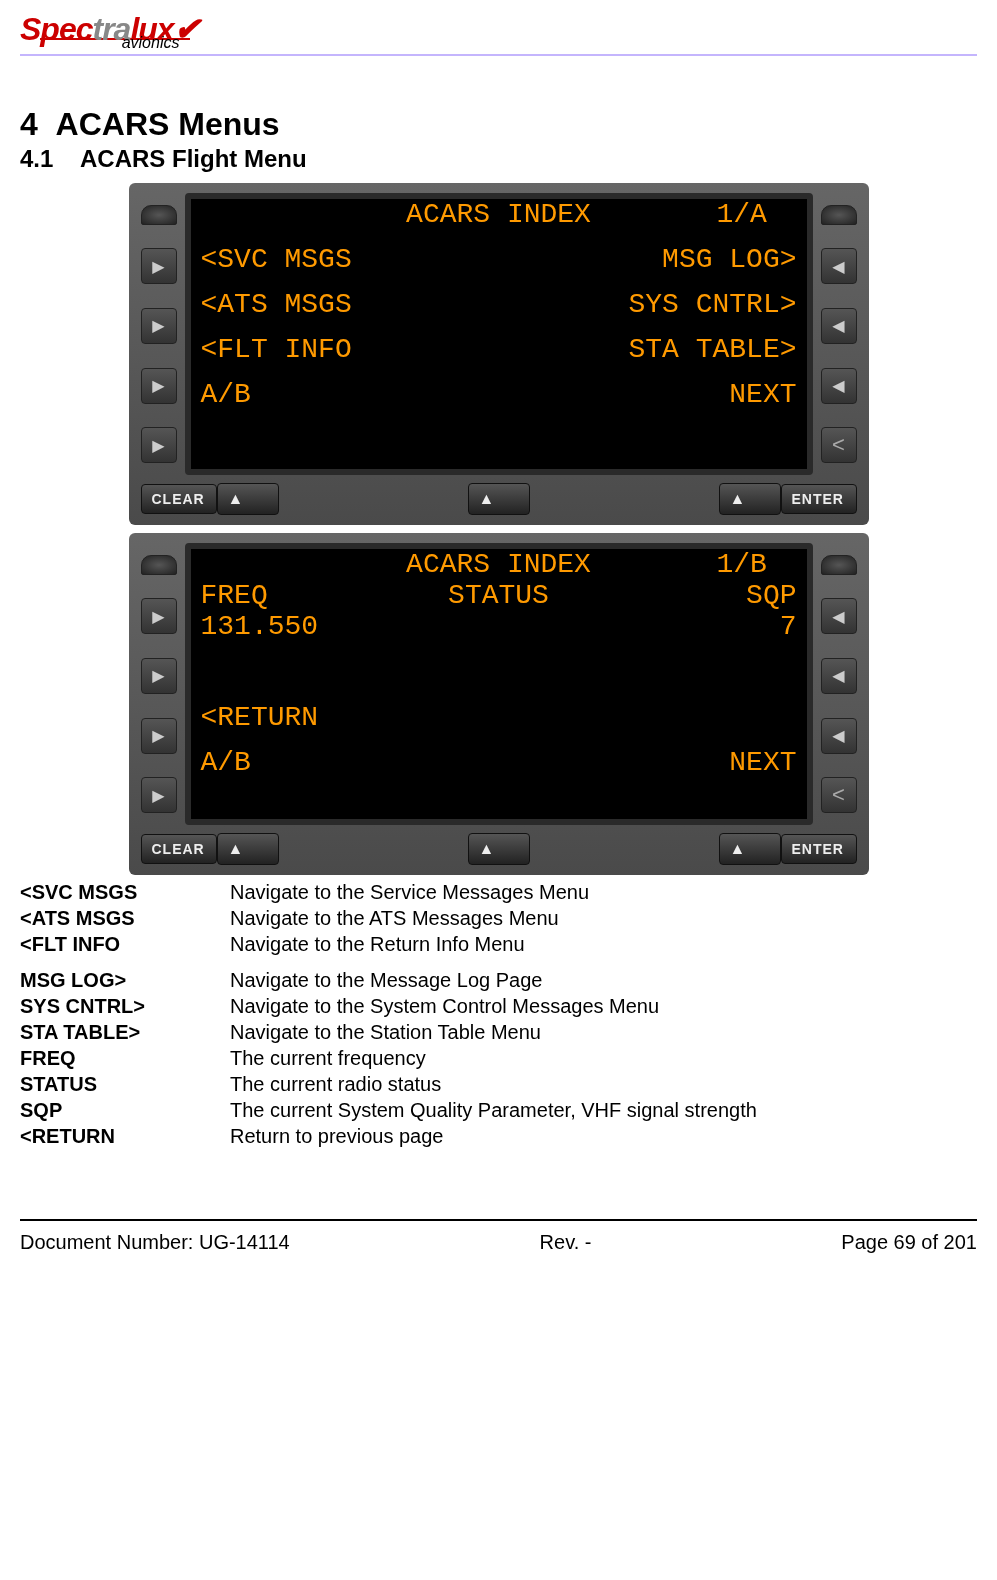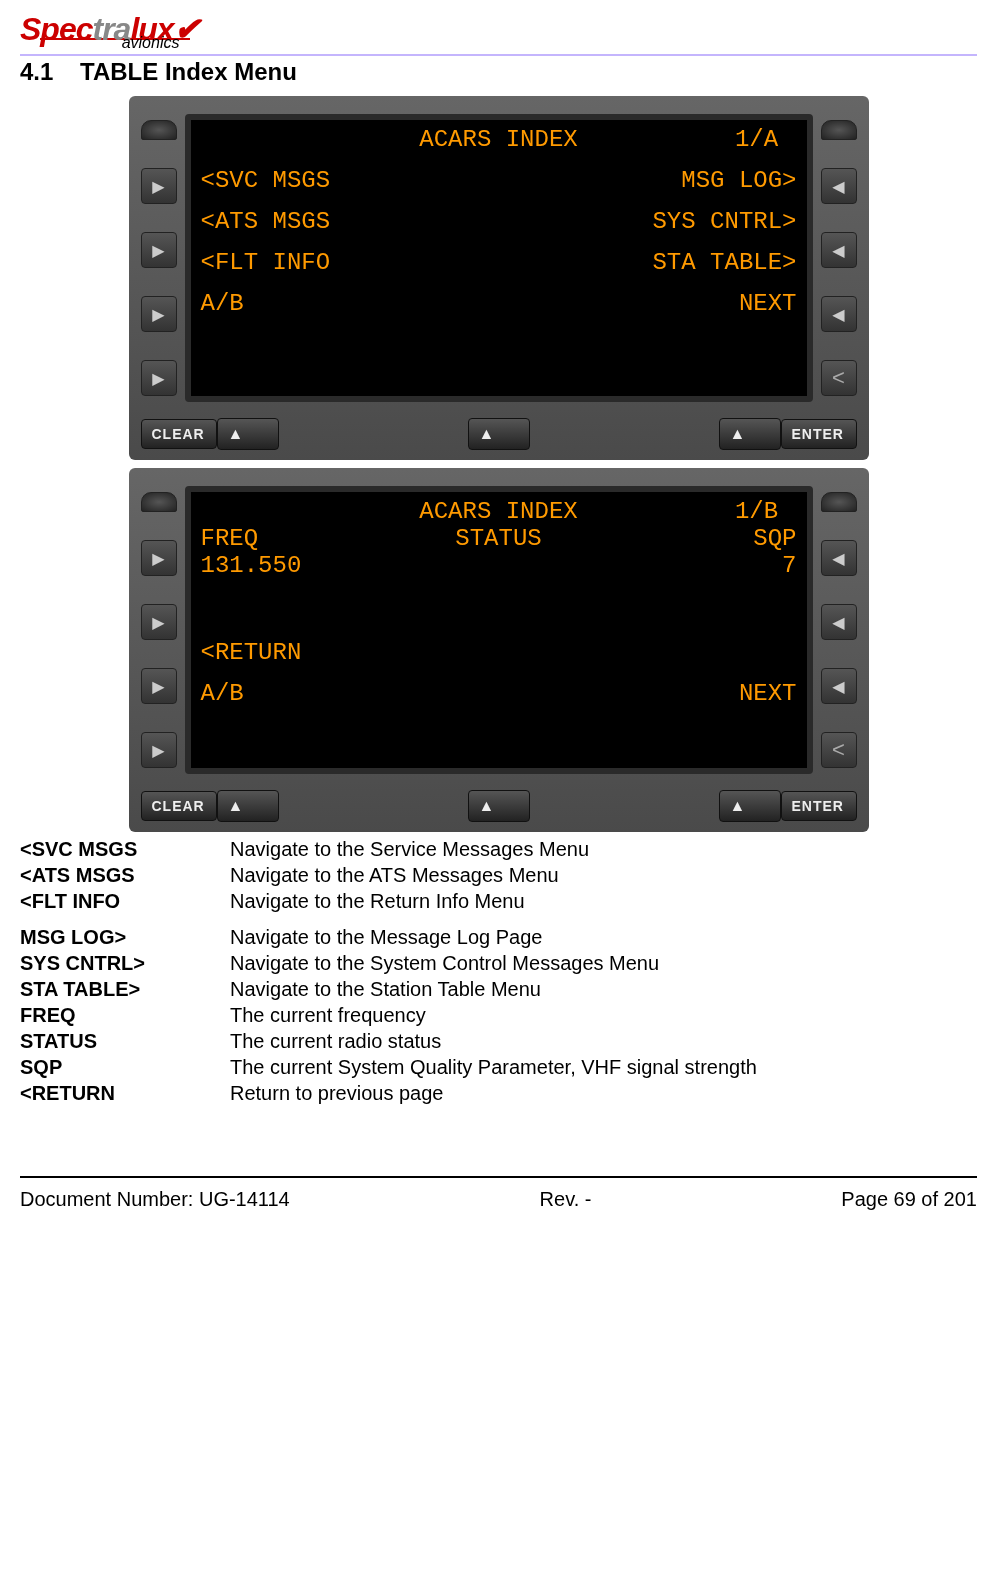--- a/index.html
+++ b/index.html
@@ -96,31 +96,31 @@
     font-size: 16px;
     margin: 1px auto;
   }
   .side-btn.top { height:18px; border-radius: 10px 10px 2px 2px; background: radial-gradient(#555,#222); }
   .side-btn.chev { font-size: 22px; color:#aaa; }
   .screen {
     flex: 1;
     background: #000;
     border: 6px solid #2a2a2a;
     border-radius: 4px;
-    margin: 8px 6px;
-    padding: 6px 10px 30px 10px;
+    margin: 0 6px;
+    padding: 0 10px 30px 10px;
     font-family: "Courier New", monospace;
     color: #ff9a00;
-    font-size: 24px;
+    font-size: 28px;
     text-align: left;
     min-height: 240px;
   }
   .screen .title-row { color: #ff9a00; font-family:"Courier New",monospace; display:flex; justify-content:space-between;}
   .screen .center { text-align:center; flex:1;}
-  .screen .pg { width:80px; text-align:center;}
+  .screen .pg { width:80px; text-align:left;}
   .screen .row { display:flex; justify-content:space-between; margin-top:14px;}
   .screen .rowtight { display:flex; justify-content:space-between; margin-top:0px;}
   .screen .left { text-align:left;}
   .screen .right { text-align:right;}
   .screen .fill { flex:1; text-align:center;}
   .bottom-bar {
     display:flex;
     justify-content: space-between;
     align-items:center;
     margin-top:8px;
@@ -174,22 +174,25 @@
   <div class="header-row">
     <div>
       <div class="logo">
         <span class="spec">Spec</span><span class="tra">tra</span><span class="lux">lux</span><span class="tick">✔</span>
       </div>
       <div class="logo-line"></div>
       <div class="logo-sub">avionics</div>
     </div>
   </div>
 
+  <div class="section-title">
+    <span>4</span>&nbsp;&nbsp;<span>ACARS Menus</span>
+  </div>
   <div class="subsection-title">
-    <span class="sub-num">4.1</span><span>TABLE Index Menu</span>
+    <span class="sub-num">4.1</span><span>ACARS Flight Menu</span>
   </div>
 
   <div class="devices">
 
     
     <div class="device">
       <div class="device-inner">
         <div class="side-col">
           <div class="side-btn top"></div>
           <div class="side-btn">▶</div>

